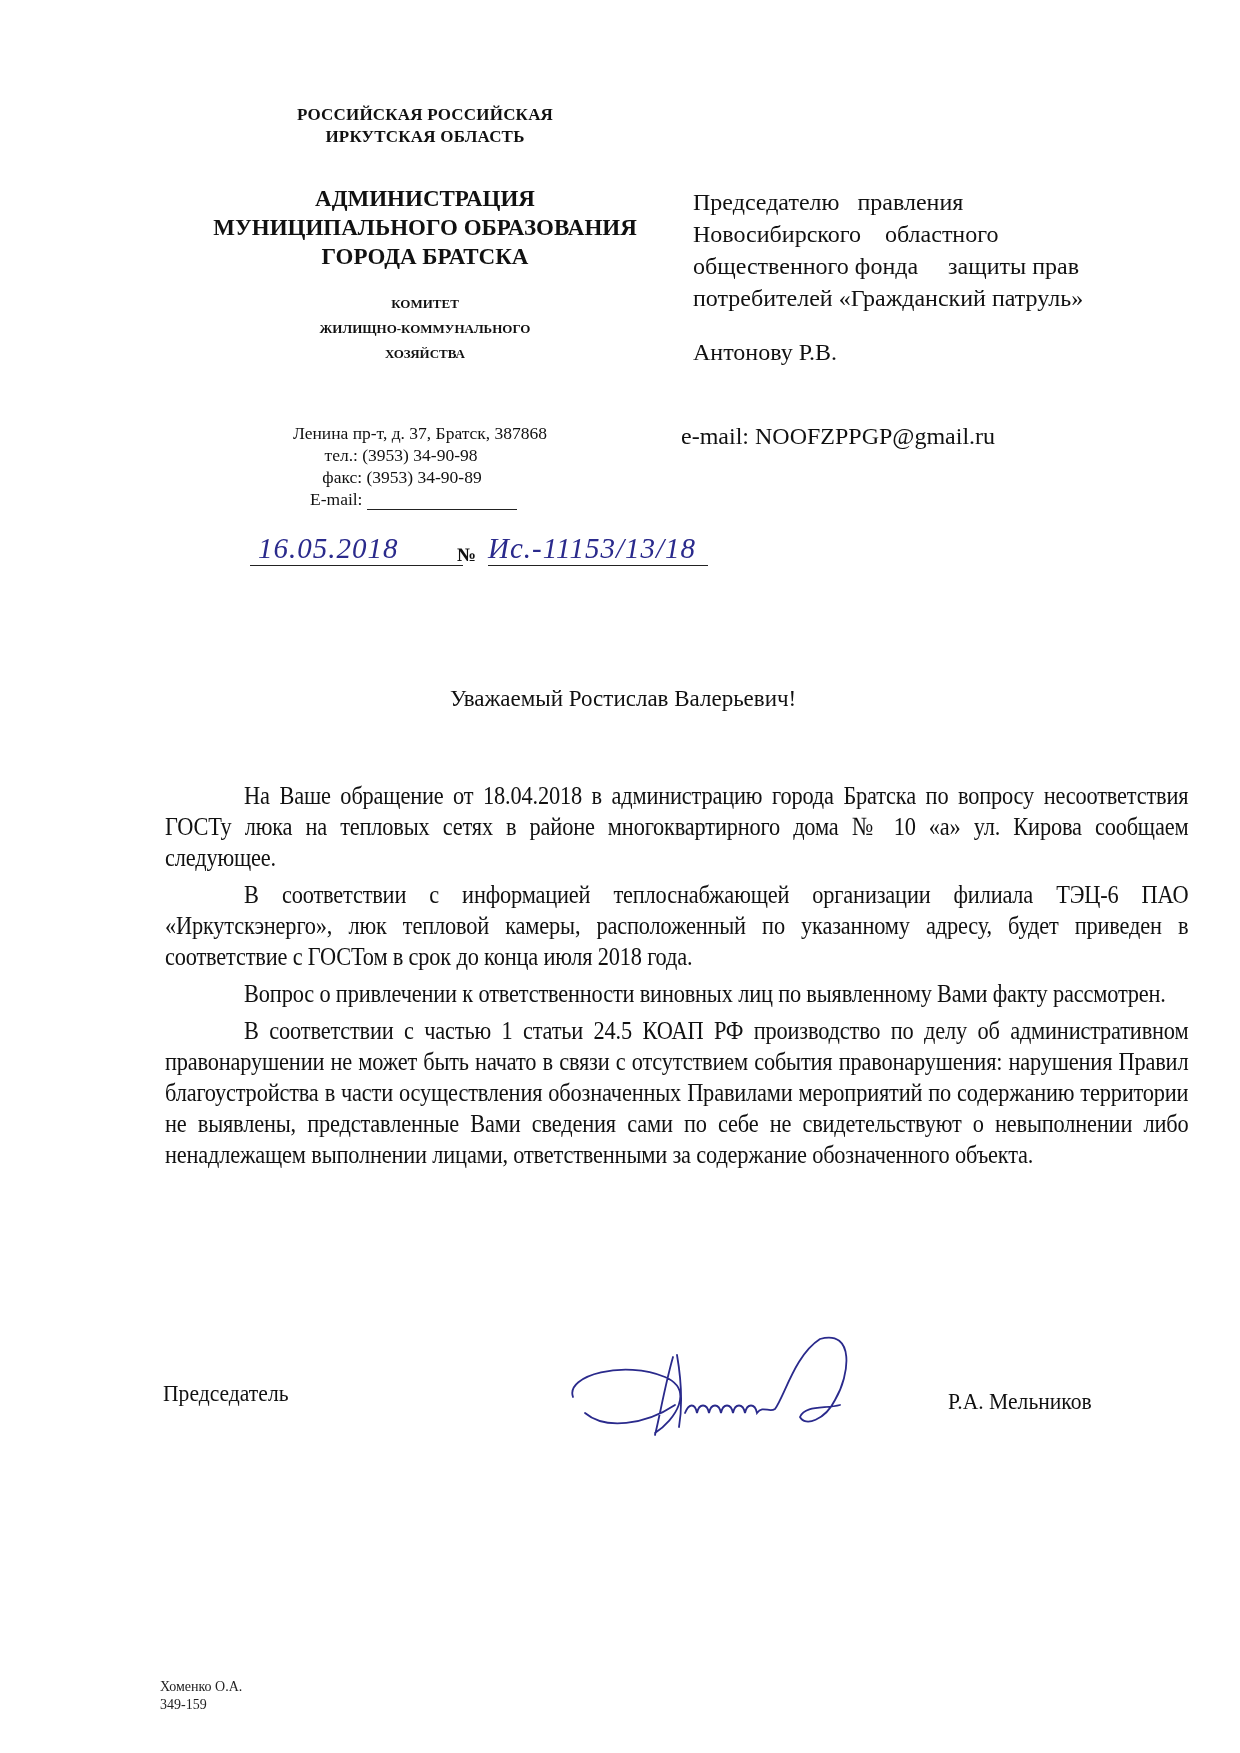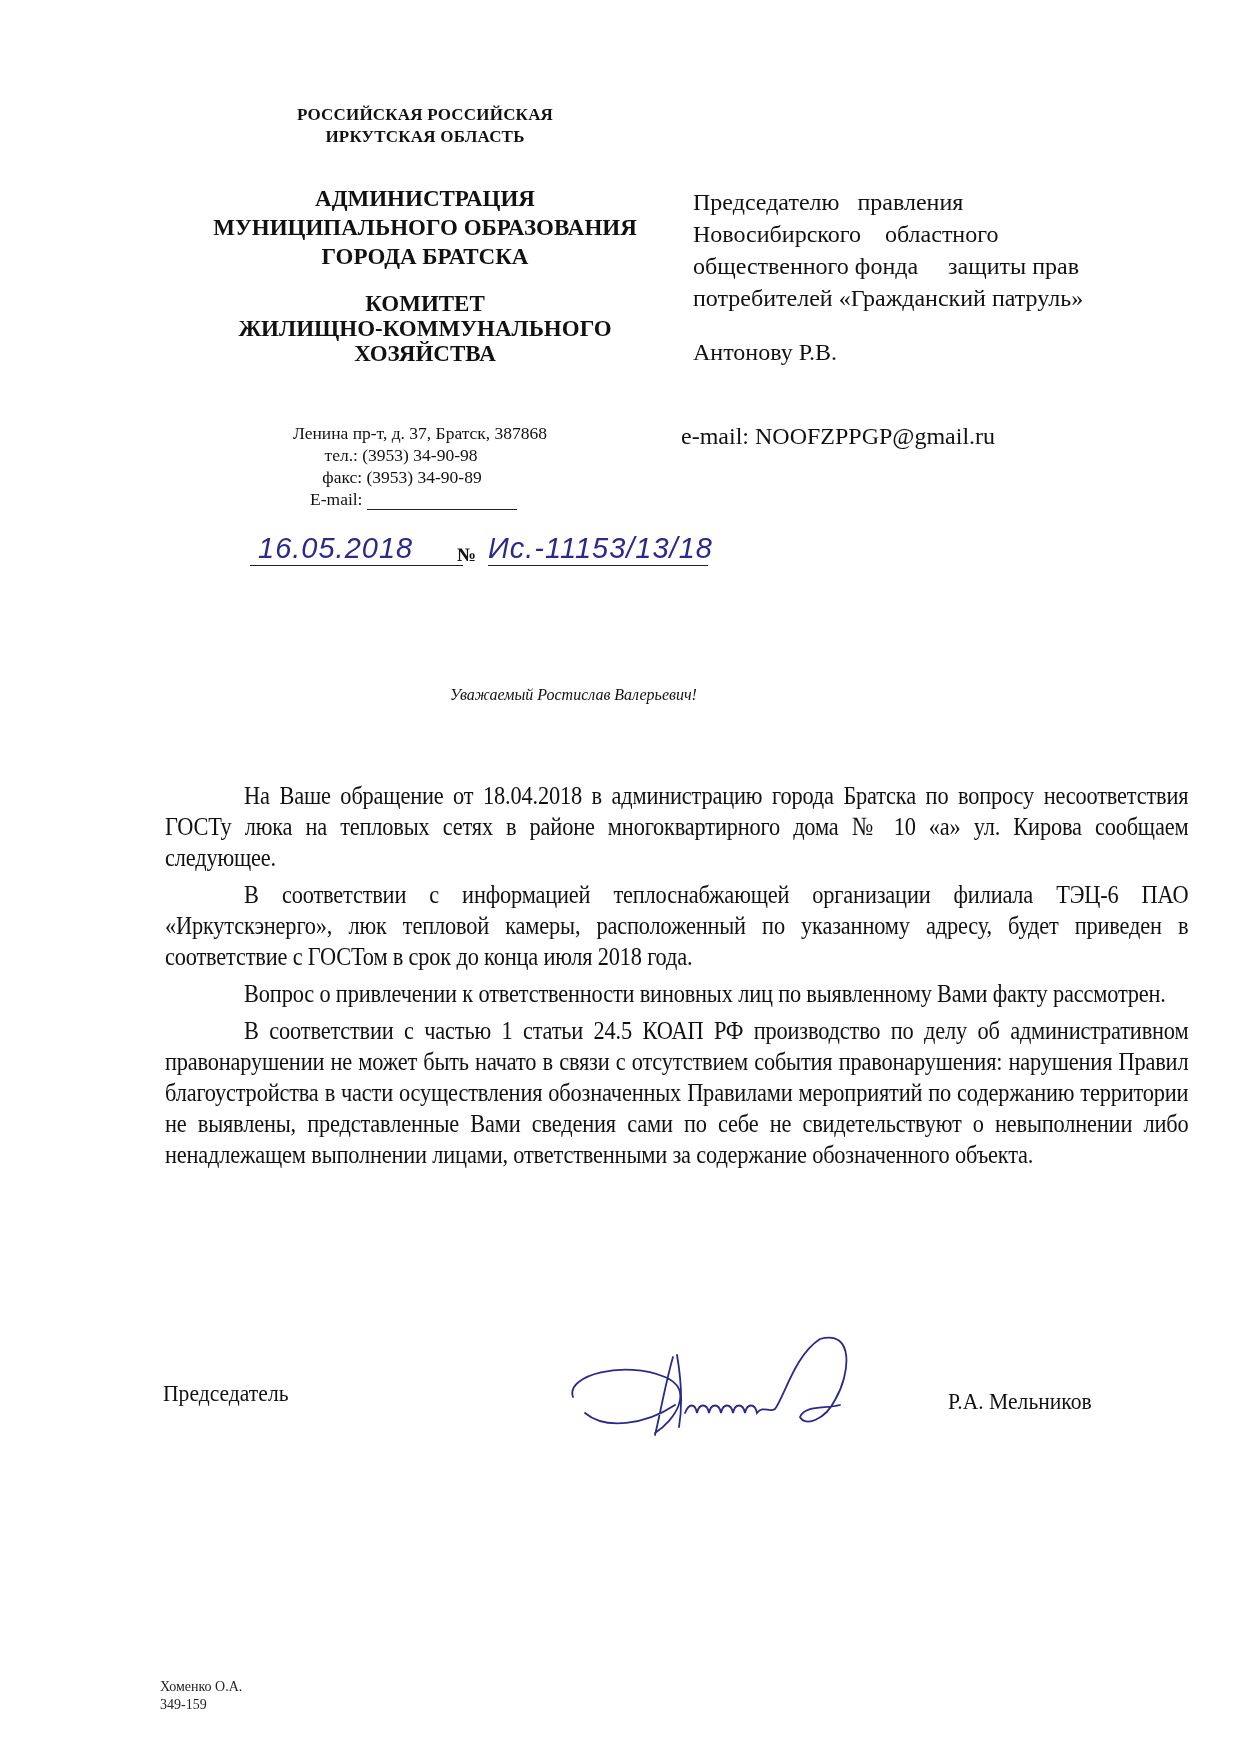--- a/index.html
+++ b/index.html
@@ -1,30 +1,30 @@
 <!DOCTYPE html>
 <html><head>
   <meta charset="utf-8">
   <style>
     html, body { margin: 0; padding: 0; background: #ffffff; }
     body { width: 1240px; height: 1753px; position: relative; overflow: hidden; color: #111; font-family: "Liberation Serif", "DejaVu Serif", serif; }
     .abs { position: absolute; }
     .hdr-block { text-align: center; font-weight: bold; }
     .hdr-small { font-size: 17px; line-height: 22px; letter-spacing: 0.2px; }
     .hdr-big { font-size: 23px; line-height: 29px; }
-    .hdr-mid { font-size: 23px; line-height: 25px; }
+    .hdr-mid { font-size: 13px; line-height: 25px; }
     .contacts { font-size: 17.5px; line-height: 22px; text-align: center; }
     .addressee { font-size: 24px; line-height: 32px; }
-    .salutation { font-size: 16px; font-style: italic; }
+    .salutation { font-size: 23px; }
     .body-text { font-family: "Liberation Serif", serif; font-size: 26px; line-height: 31px; text-align: justify; transform: scaleX(0.86); transform-origin: left top; width: 1190px; letter-spacing: -0.2px; }
     .body-text p { margin: 0; text-indent: 92px; }
     .body-text p.gap { margin-top: 6px; }
     .sig-text { font-size: 24px; }
     .footer { font-size: 14px; line-height: 18px; color: #222; }
-    .hand { font-family: Liberation Sans, sans-serif; font-style: italic; color: #2a2a8c; font-size: 29px; letter-spacing: 1px; }
+    .hand { font-family: Liberation Serif, serif; font-style: italic; color: #2a2a8c; font-size: 29px; letter-spacing: 1px; }
     .underline { border-bottom: 1.5px solid #222; }
   </style>
 </head>
 <body>
 
 <div class="abs hdr-block" style="left:150px; top:104px; width:550px;">
   <div class="hdr-small">РОССИЙСКАЯ РОССИЙСКАЯ</div>
   <div class="hdr-small">ИРКУТСКАЯ ОБЛАСТЬ</div>
   <div style="height:36px;"></div>
   <div class="hdr-big">АДМИНИСТРАЦИЯ</div>

